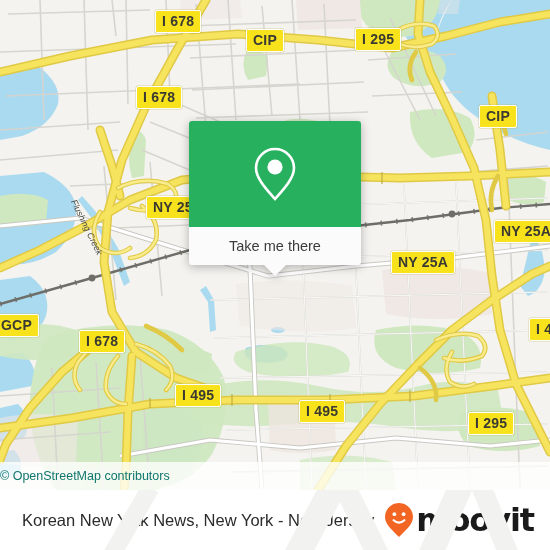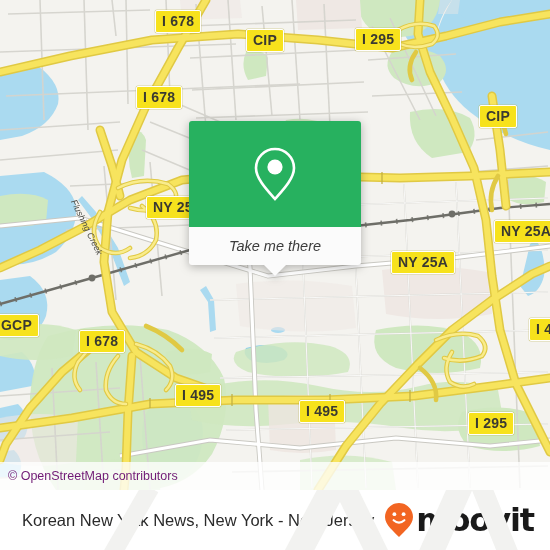--- a/index.html
+++ b/index.html
@@ -72,21 +72,20 @@
     justify-content: center;
   }
   #popup-white {
     background: #FBFBFB;
     height: 38px;
     border-radius: 0 0 3px 3px;
     display: flex;
     align-items: center;
     justify-content: center;
     position: relative;
-    font-style: italic;
   }
   #popup-label {
     color: #3C3C3C;
     font-size: 14.5px;
     font-family: "Liberation Sans", sans-serif;
   }
   #popup-tail {
     position: absolute;
     left: 50%;
     bottom: -11px;
@@ -102,23 +101,22 @@
     position: absolute;
     left: 0;
     bottom: 0;
     width: 550px;
     height: 28px;
     background: rgba(255,255,255,0.78);
     display: flex;
     align-items: center;
   }
   #attribution-text {
-    color: #701a75;
+    color: #0f766e;
     font-size: 12.5px;
-    padding-left: 8px;
     font-family: "Liberation Sans", sans-serif;
   }
 
   
   #footer {
     position: absolute;
     left: 0; top: 490px;
     width: 550px;
     height: 60px;
     background: #FFFFFF;

